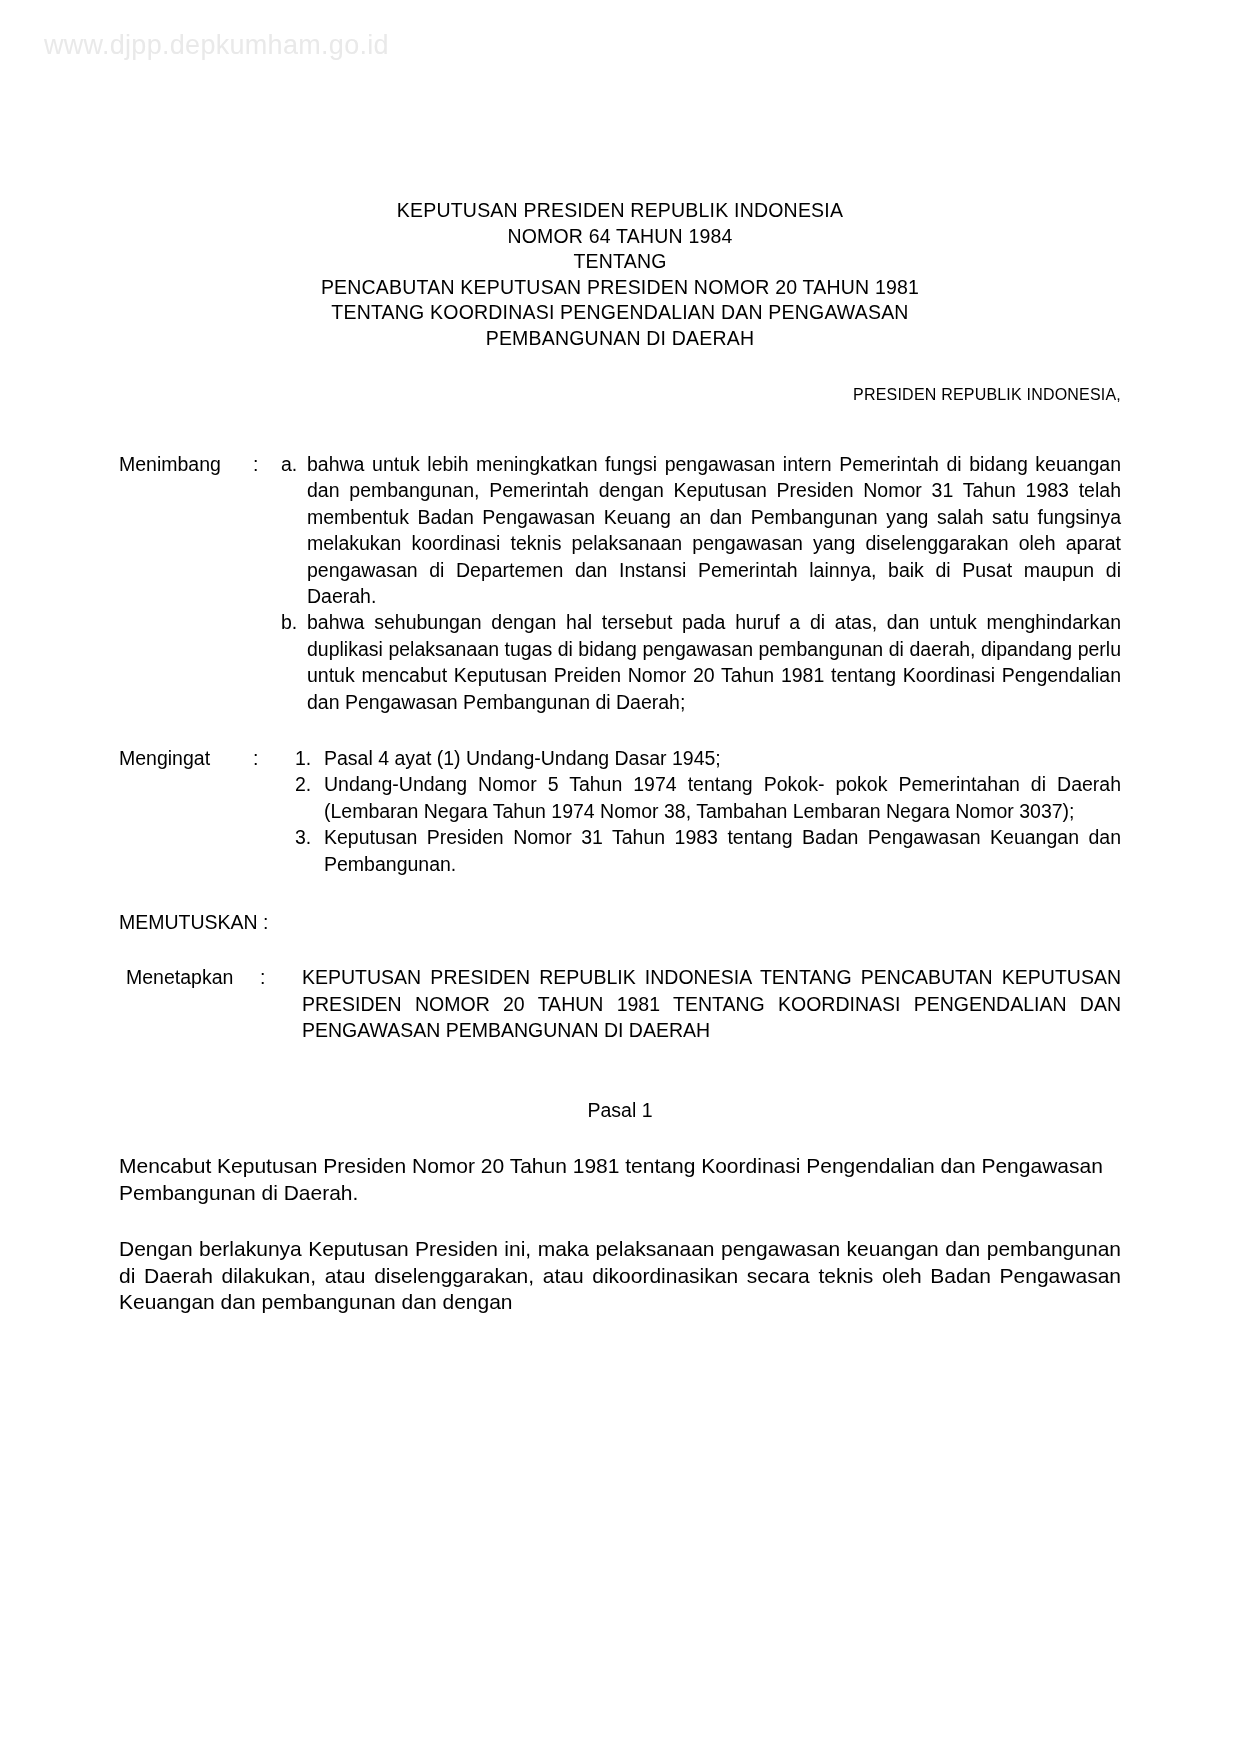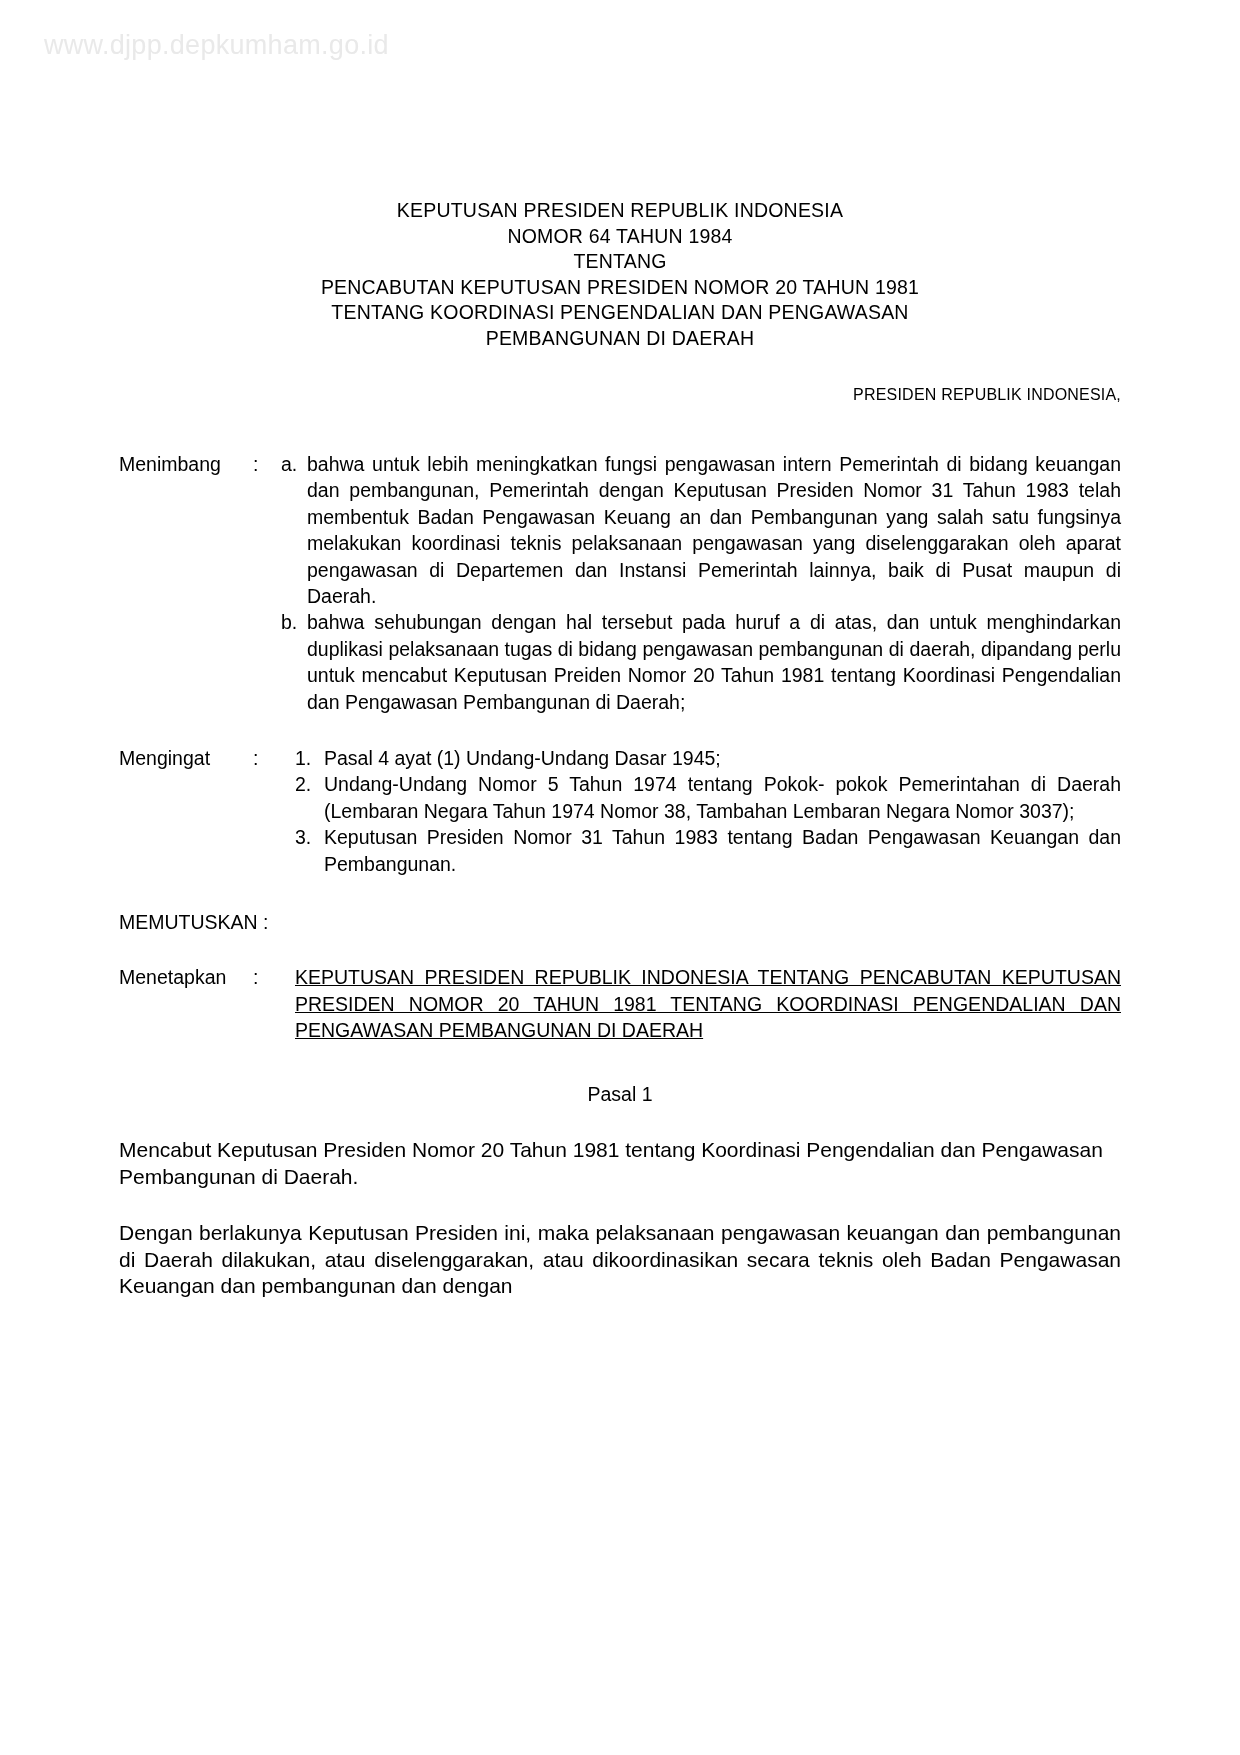--- a/index.html
+++ b/index.html
@@ -91,32 +91,31 @@
 
   .menimbang-wrap { margin-top: 44px; }
   .mengingat-wrap { margin-top: 30px; }
 
   .memutuskan {
     font-size: 19.5px;
     line-height: 26px;
     margin-top: 32px;
   }
 
-  .menetapkan-wrap { margin-top: 29px; }
+  .menetapkan-wrap { margin-top: 29px; margin-left: 7px; }
   .menetapkan-body {
     text-align: justify;
     text-justify: inter-word;
-    text-decoration: underline;
   }
 
   .pasal-heading {
     text-align: center;
     font-size: 19.5px;
     line-height: 26px;
-    margin-top: 38px;
+    margin-top: 54px;
   }
 
   .pasal-body {
     font-size: 21px;
     line-height: 26.4px;
     margin-top: 30px;
     text-align: justify;
     text-justify: inter-word;
   }
   .pasal-body.nojust { text-align: left; }

